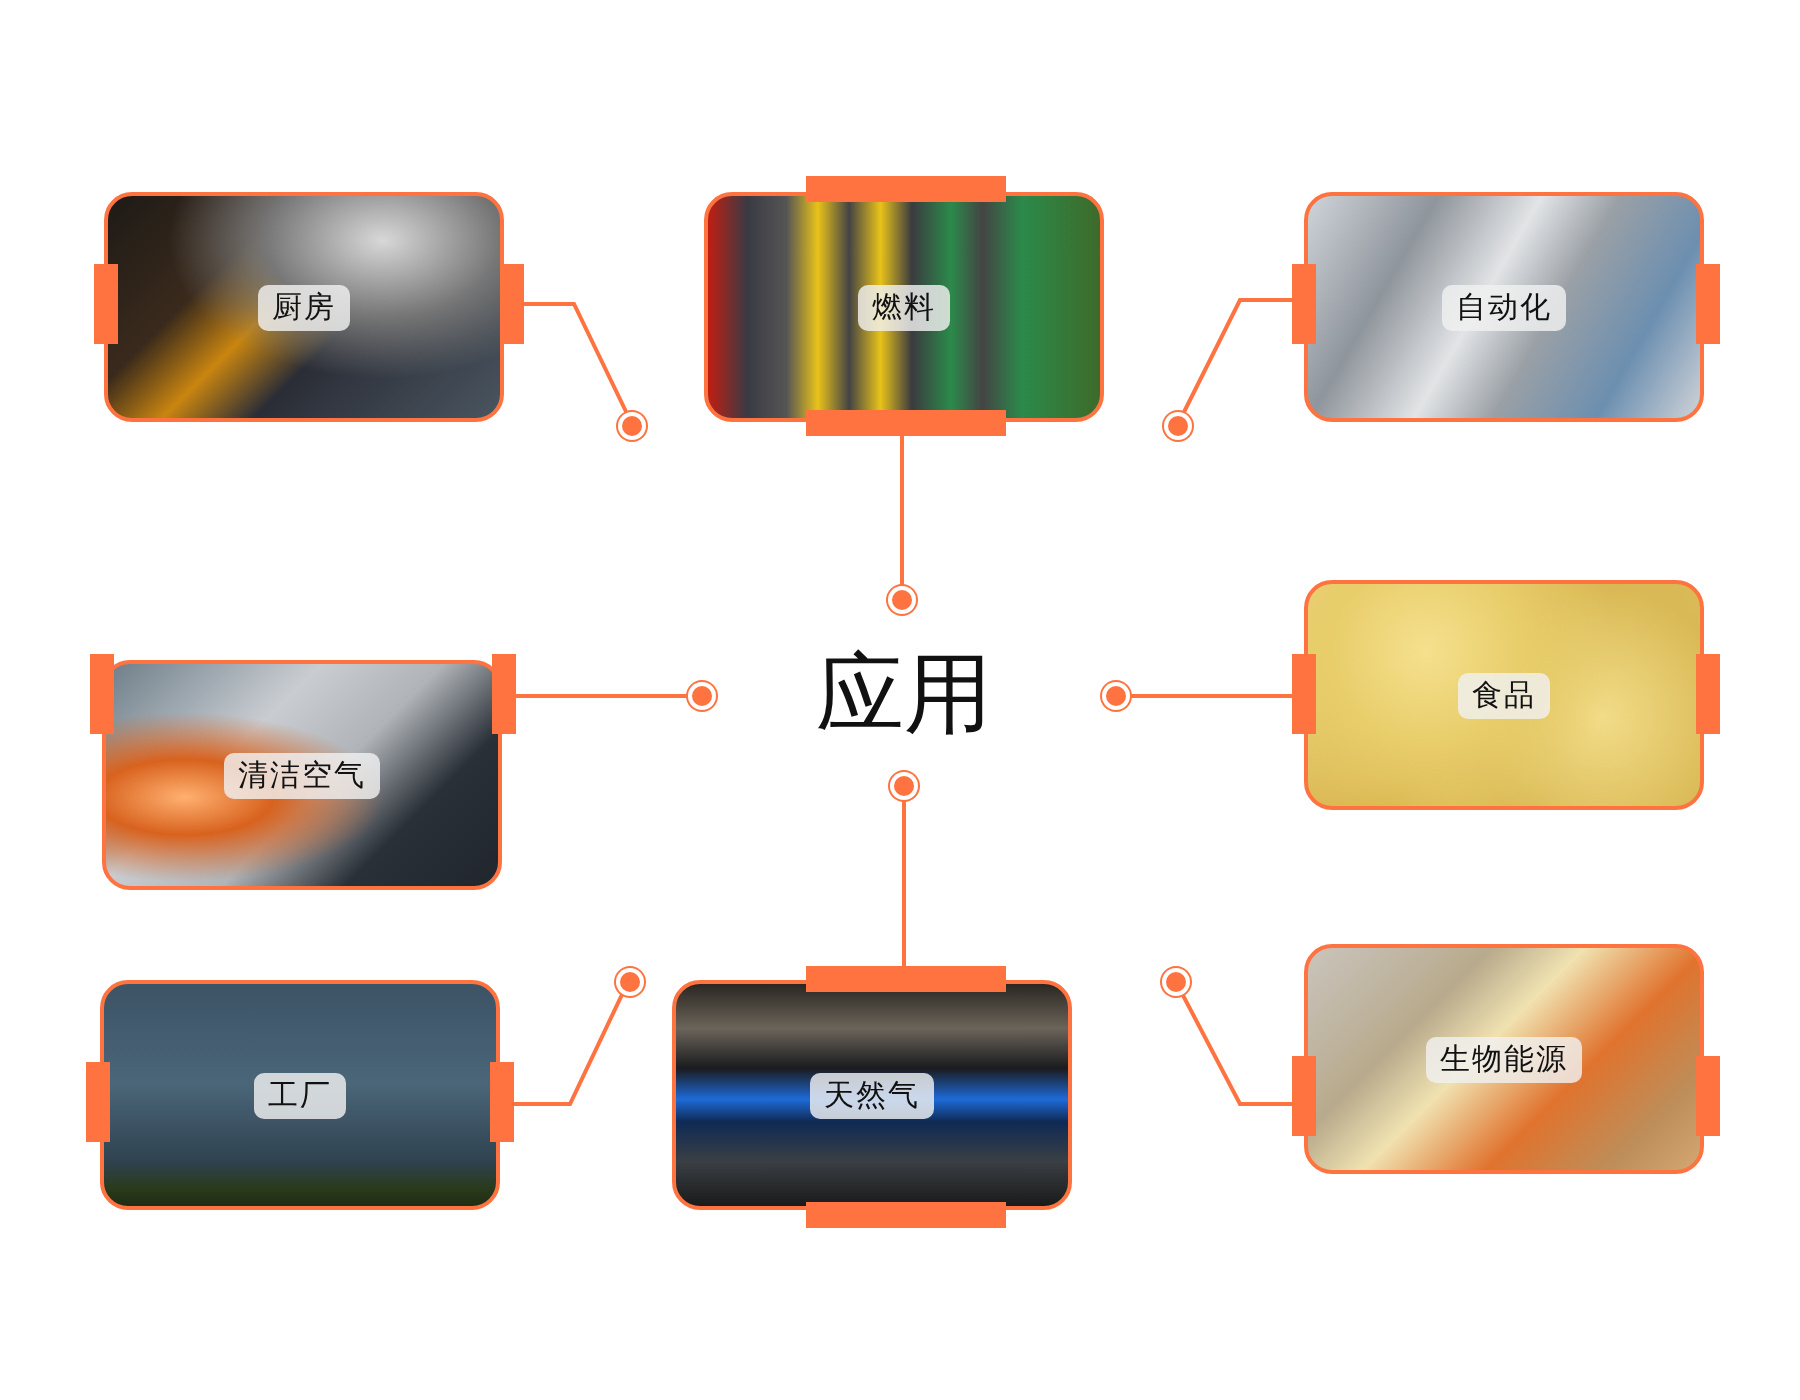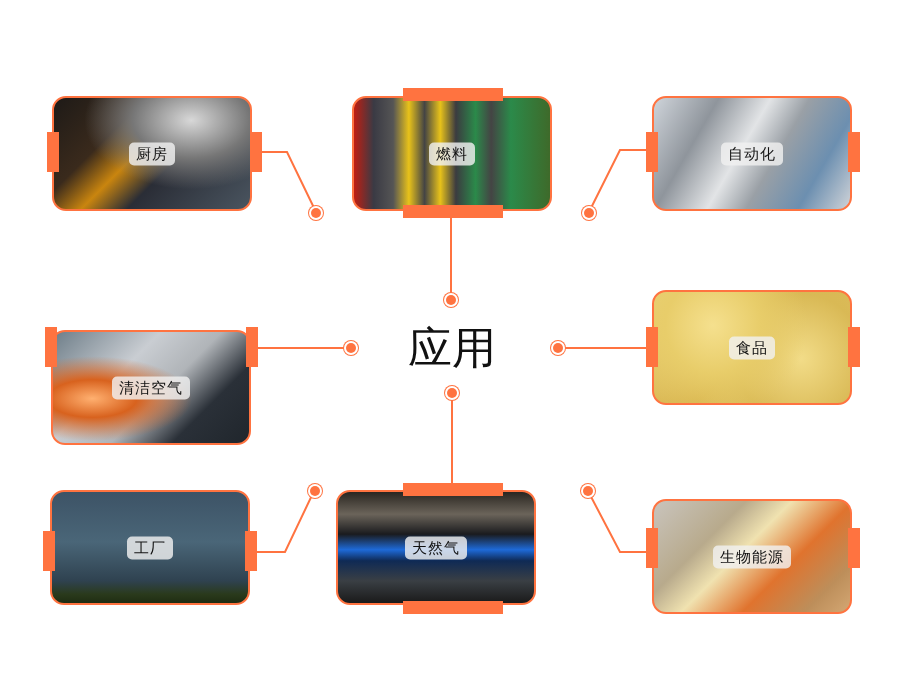--- a/index.html
+++ b/index.html
@@ -105,17 +105,17 @@
 </div>
 <div class="tab-v" style="left:43px;top:531px;"></div>
 <div class="tab-v" style="left:245px;top:531px;"></div>
 
 <div class="card bg-gas" style="left:336px;top:490px;">
   <span class="label">天然气</span>
 </div>
 <div class="tab-h" style="left:403px;top:483px;"></div>
 <div class="tab-h" style="left:403px;top:601px;"></div>
 
-<div class="card bg-bio" style="left:652px;top:499px;">
+<div class="card bg-bio" style="left:652px;top:472px;">
   <span class="label">生物能源</span>
 </div>
 <div class="tab-v" style="left:646px;top:528px;"></div>
 <div class="tab-v" style="left:848px;top:528px;"></div>
 
 </body></html>

